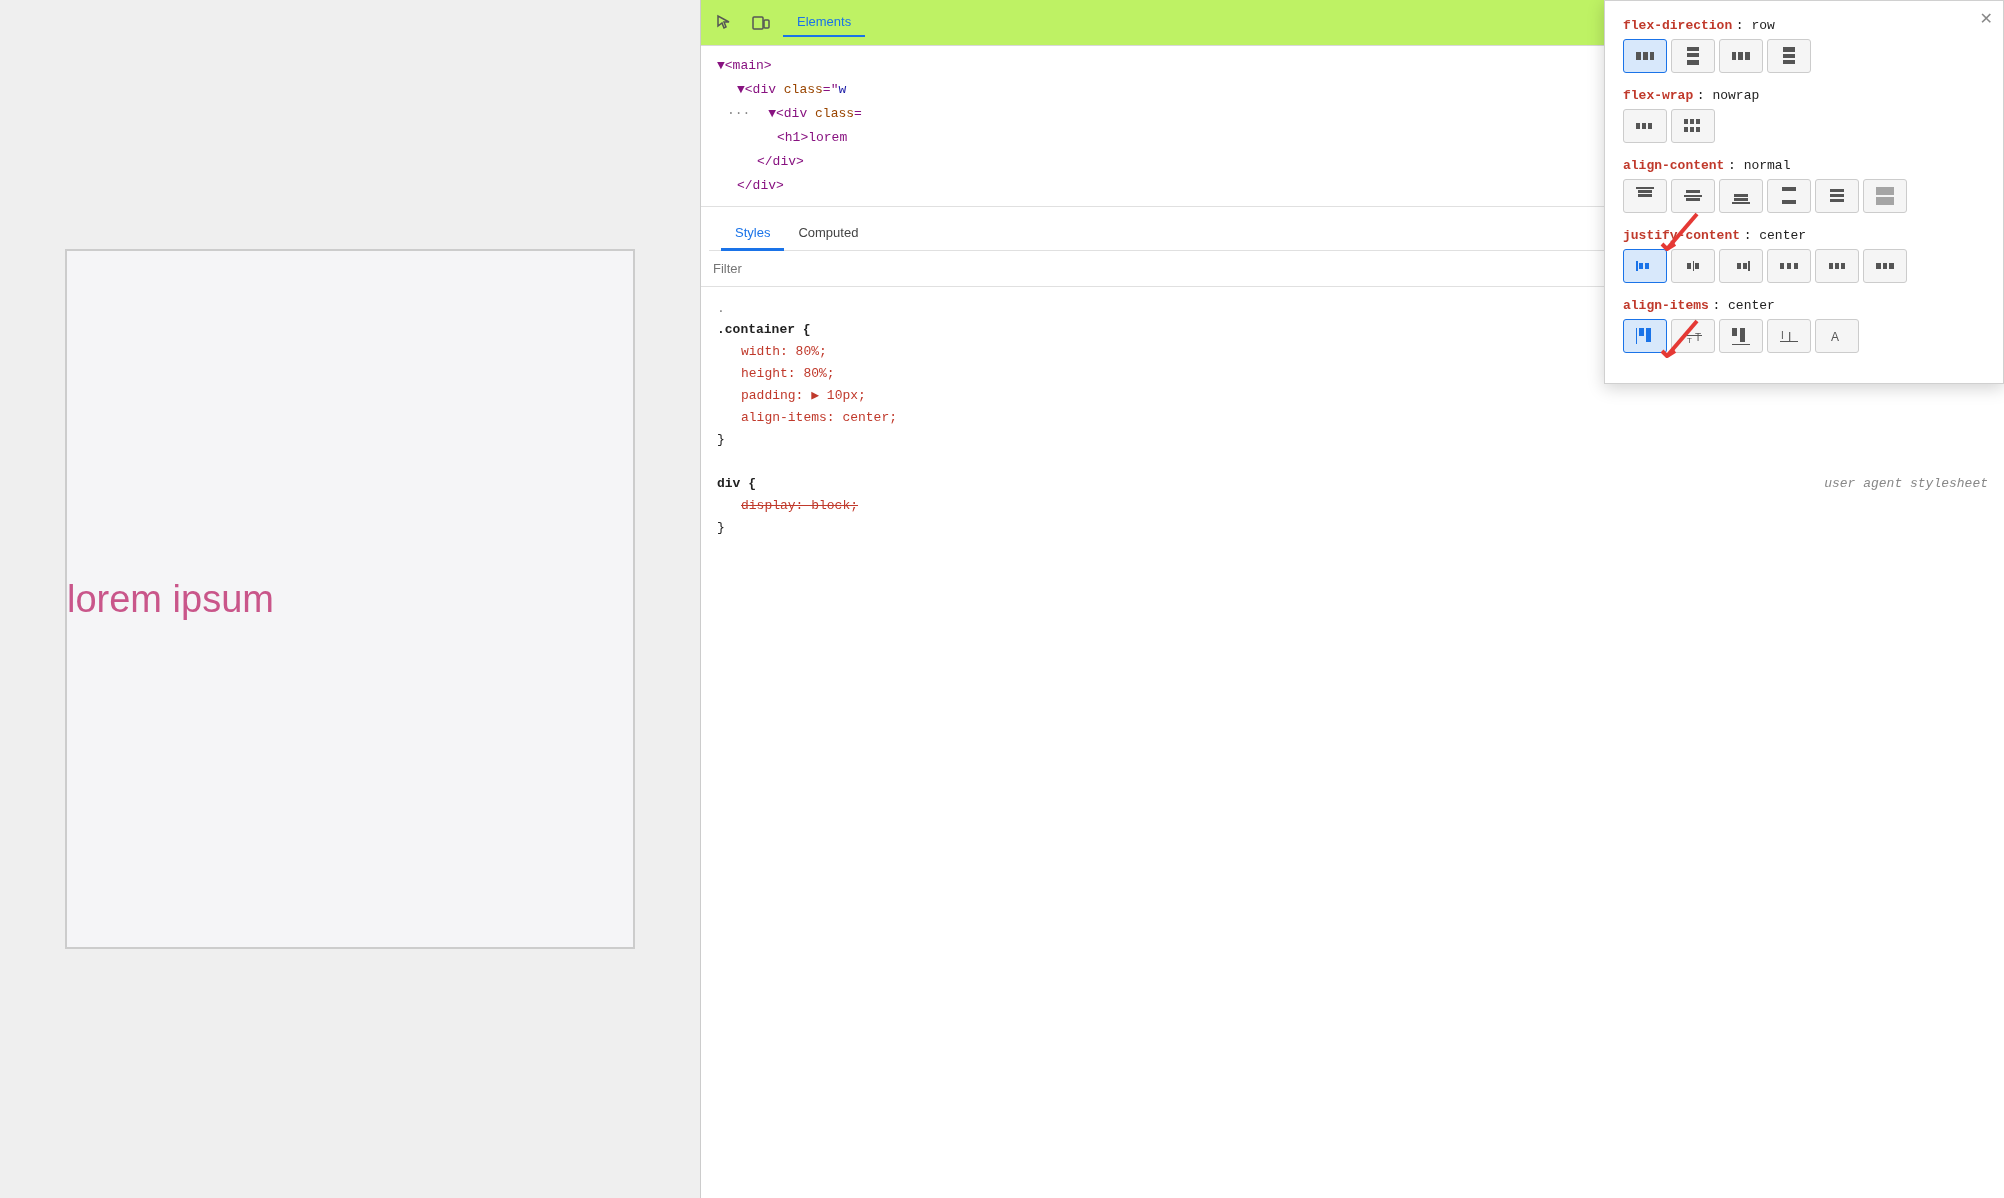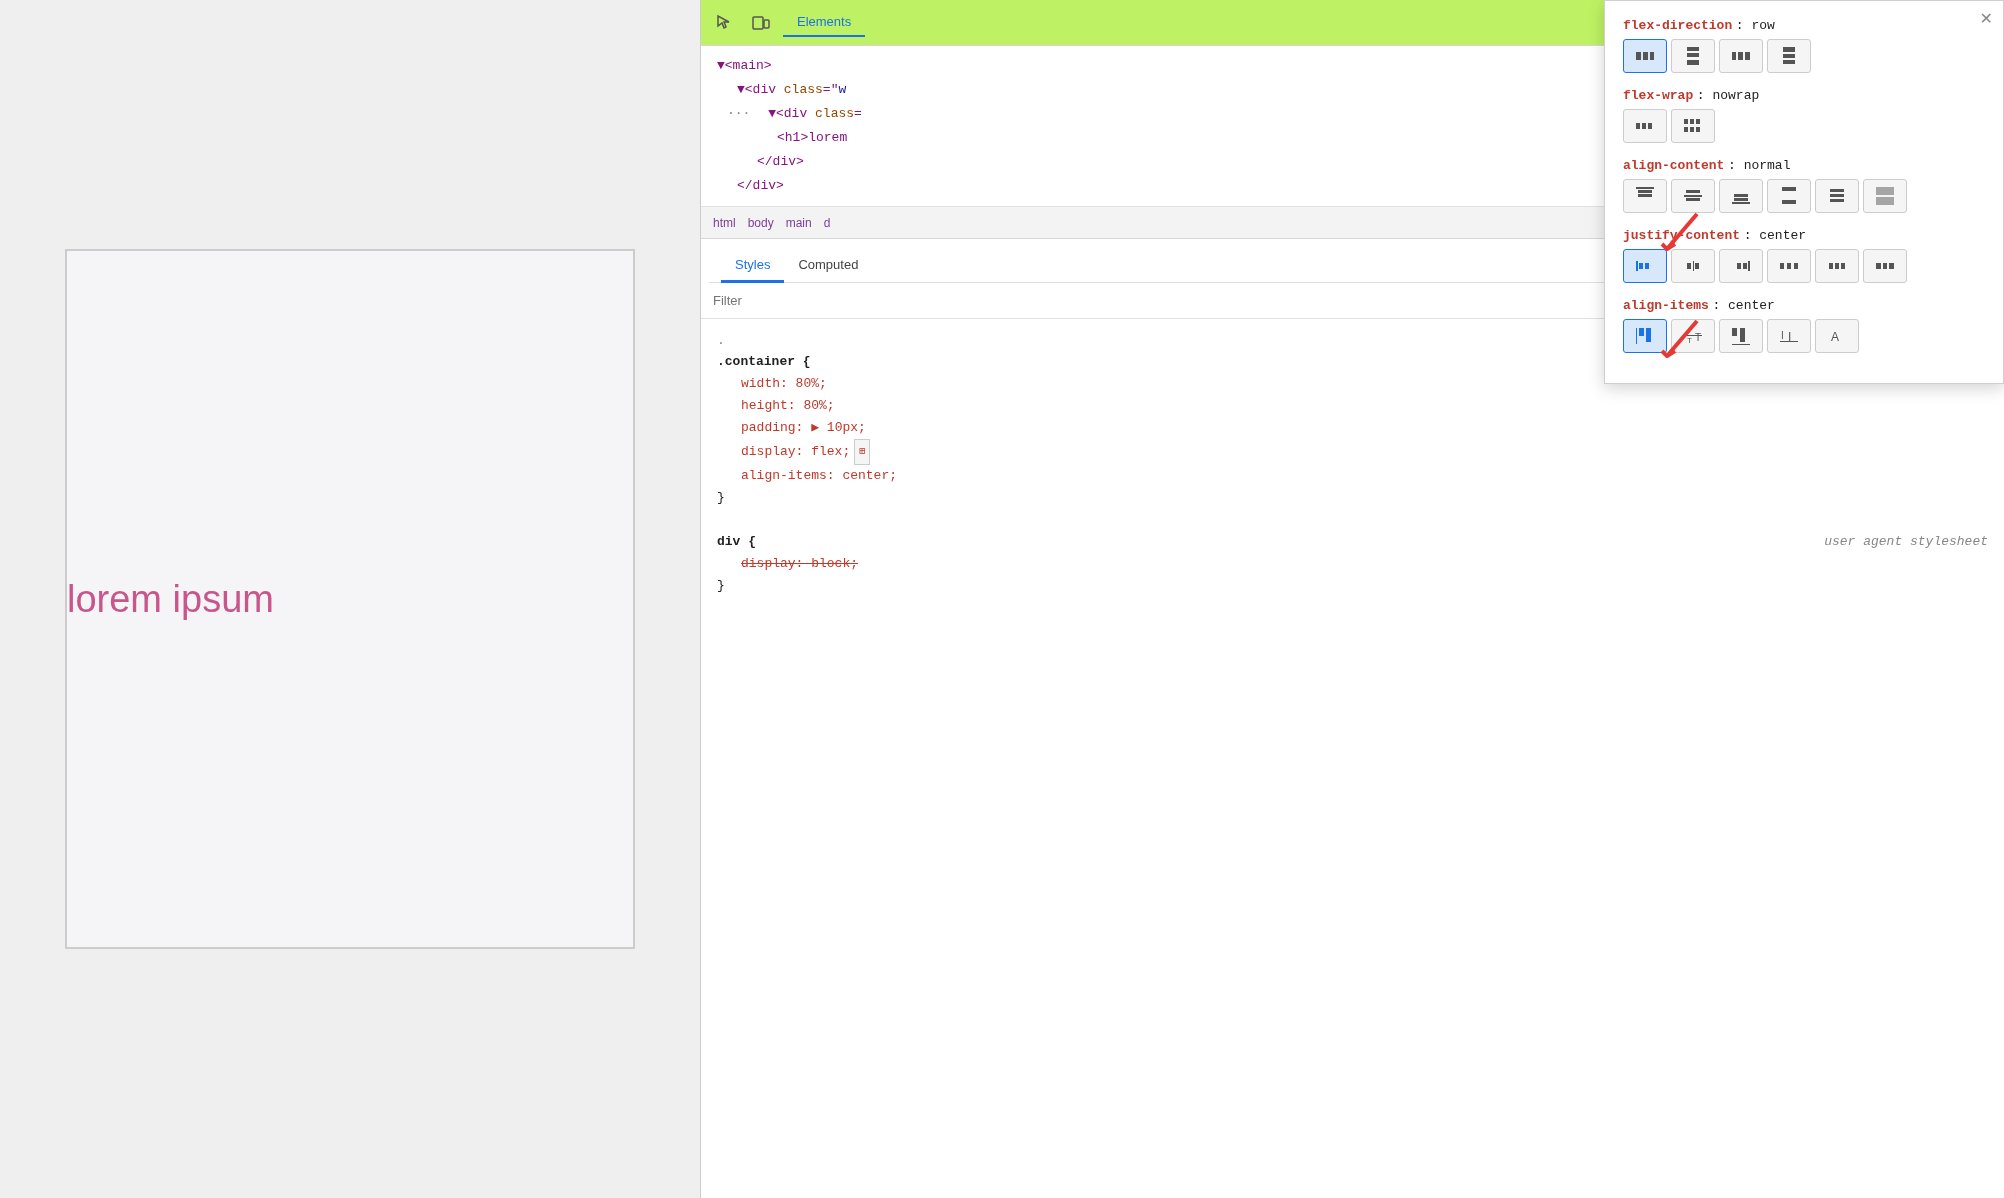--- a/index.html
+++ b/index.html
@@ -321,53 +321,40 @@
       <span style="margin-left:60px;" class="tag">&lt;h1&gt;lorem</span>
     </div>
     <div class="dom-line">
       <span style="margin-left:40px;" class="tag">&lt;/div&gt;</span>
     </div>
     <div class="dom-line">
       <span style="margin-left:20px;" class="tag">&lt;/div&gt;</span>
     </div>
   </div>
 
-  <div class="breadcrumb">
-    <span class="breadcrumb-item">html</span>
-    <span class="breadcrumb-sep"> </span>
-    <span class="breadcrumb-item">body</span>
-    <span class="breadcrumb-sep"> </span>
-    <span class="breadcrumb-item">main</span>
-    <span class="breadcrumb-sep"> </span>
-    <span class="breadcrumb-item">d</span>
-  </div>
 
   <div class="styles-tabs">
     <div class="styles-tab active">Styles</div>
     <div class="styles-tab">Computed</div>
   </div>
 
   <div class="filter-bar">
     <input class="filter-input" type="text" placeholder="Filter" style="">
   </div>
 
   <div class="css-rules">
     <div style="color:#888; font-family: monospace;">.</div>
 
     <div>
       <div>
         <span class="css-selector">.container {</span>
       </div>
       <div class="css-prop">width: 80%;</div>
       <div class="css-prop">height: 80%;</div>
       <div class="css-prop">padding: ▶ 10px;</div>
-      <div class="css-prop" style="display:flex;align-items:center;gap:4px;">
-        display: flex;
-        <span style="cursor:pointer;border:1px solid #ccc;padding:1px 4px;background:#f5f5f5;font-size:10px;">⊞</span>
-      </div>
       <div class="css-prop">align-items: center;</div>
       <div class="css-brace">}</div>
     </div>
 
     <br>
 
     <div style="position:relative;">
       <span class="css-selector">div {</span>
       <span class="css-comment">user agent stylesheet</span>
       <br>

